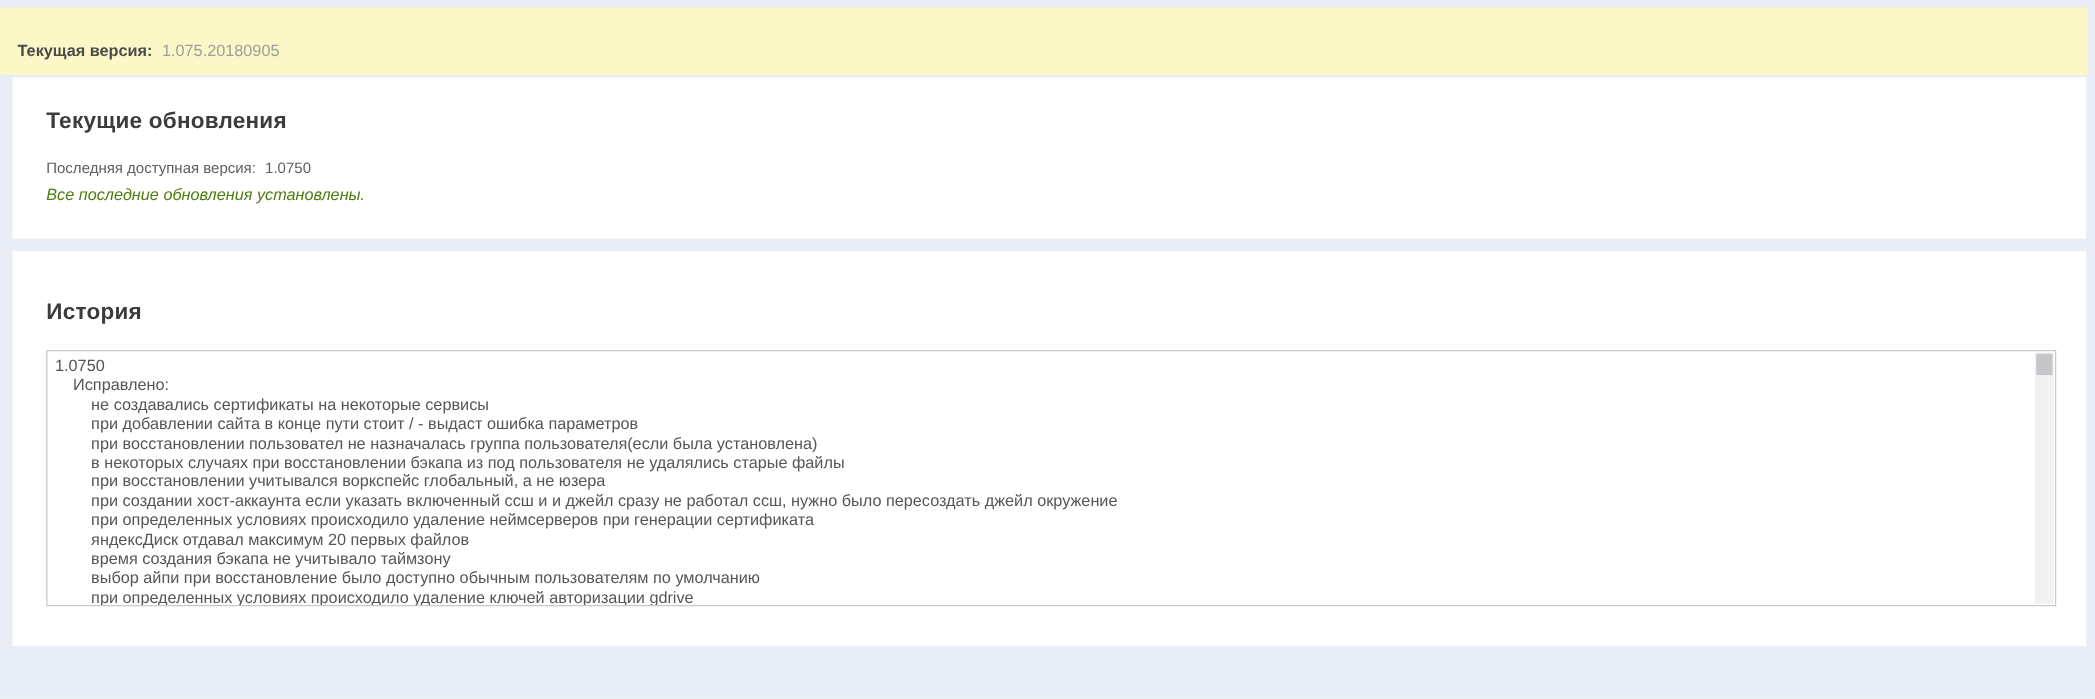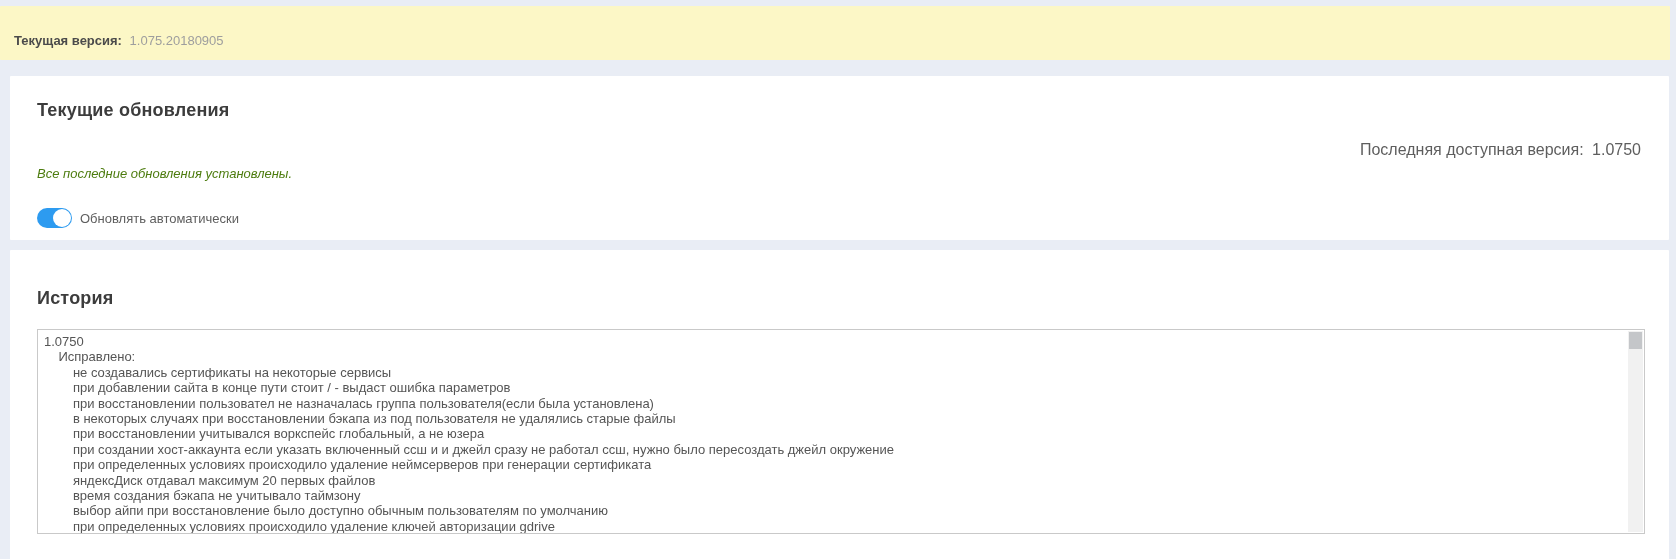--- a/index.html
+++ b/index.html
@@ -21,32 +21,32 @@
   }
   .banner .lbl { font-weight: bold; color: #4b4b4b; }
   .banner .val { color: #9e9e9e; margin-left: 4px; }
 
   
   .card {
     background: #ffffff;
     margin: 0 7px 0 10px;
     border-radius: 1px;
   }
-  .card.updates { margin-top: 16px; padding: 24px 28px 12px 27px; }
+  .card.updates { margin-top: 2px; padding: 24px 28px 28px 27px; }
   .card.history { margin-top: 10px; padding: 38px 24px 32px 27px; }
 
   .card h2 {
     margin: 0 0 20px 0;
     font-size: 18px;
     font-weight: bold;
     color: #3c3c3c;
     letter-spacing: .2px;
   }
 
-  .line { font-size: 16px; color: #5e5e5e; margin: 0 0 7px 0; text-align: right; }
+  .line { font-size: 12px; color: #5e5e5e; margin: 0 0 7px 0; }
   .line .ver { margin-left: 4px; color: #5e5e5e; }
   .note { font-size: 13px; color: #4d7c0f; font-style: italic; margin: 0; }
 
   
   .toggle-row { display: flex; align-items: center; margin-top: 27px; }
   .switch {
     position: relative;
     width: 35px; height: 20px;
     border-radius: 10px;
     background: #2d9bf0;
@@ -100,26 +100,20 @@
   <span class="val">1.075.20180905</span>
 </div>
 
 <div class="card updates">
   <h2>Текущие обновления</h2>
   <p class="line">
     <span>Последняя доступная версия:</span>
     <span class="ver">1.0750</span>
   </p>
   <p class="note">Все последние обновления установлены.</p>
-  <div class="toggle-row">
-    <div class="switch" role="switch" aria-checked="true">
-      <div class="knob"></div>
-    </div>
-    <span class="toggle-label">Обновлять автоматически</span>
-  </div>
 </div>
 
 <div class="card history">
   <h2>История</h2>
   <div class="logbox">
     <pre>1.0750
     Исправлено:
         не создавались сертификаты на некоторые сервисы
         при добавлении сайта в конце пути стоит / - выдаст ошибка параметров
         при восстановлении пользовател не назначалась группа пользователя(если была установлена)

